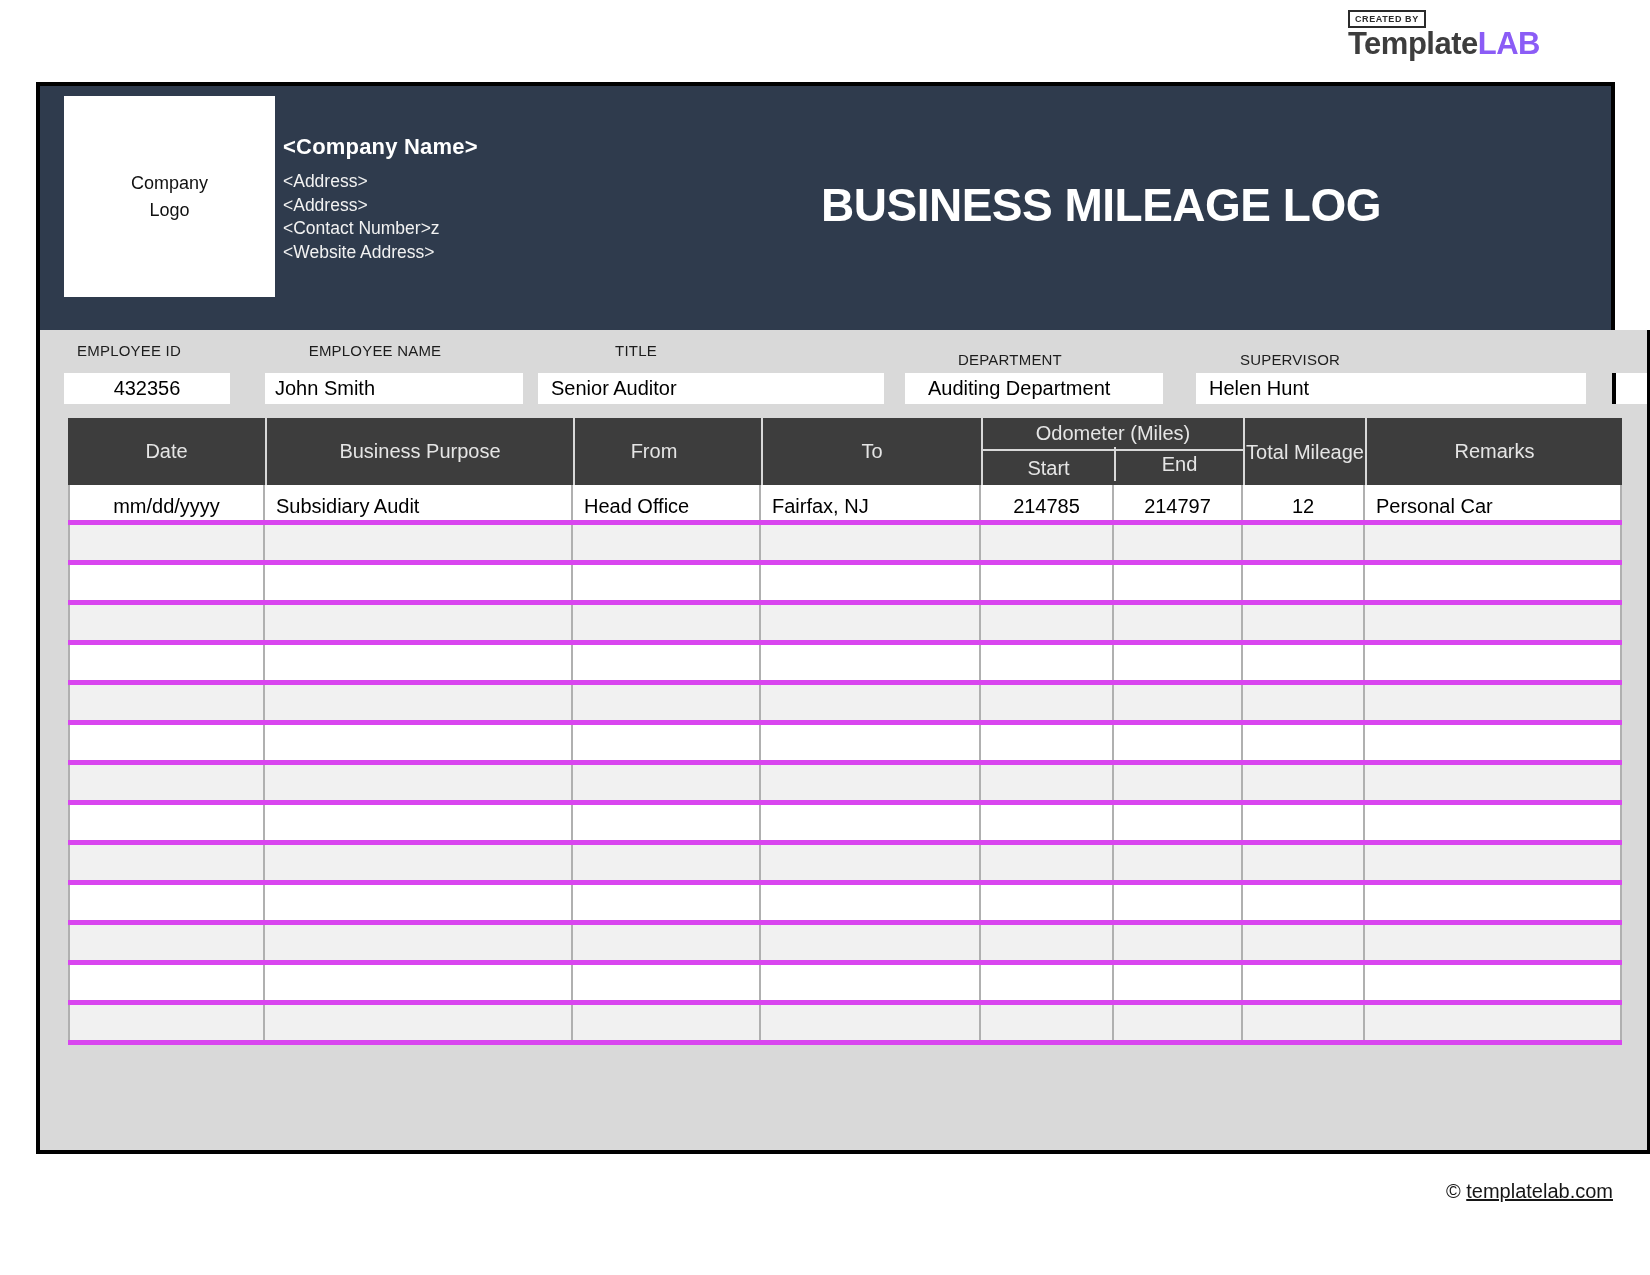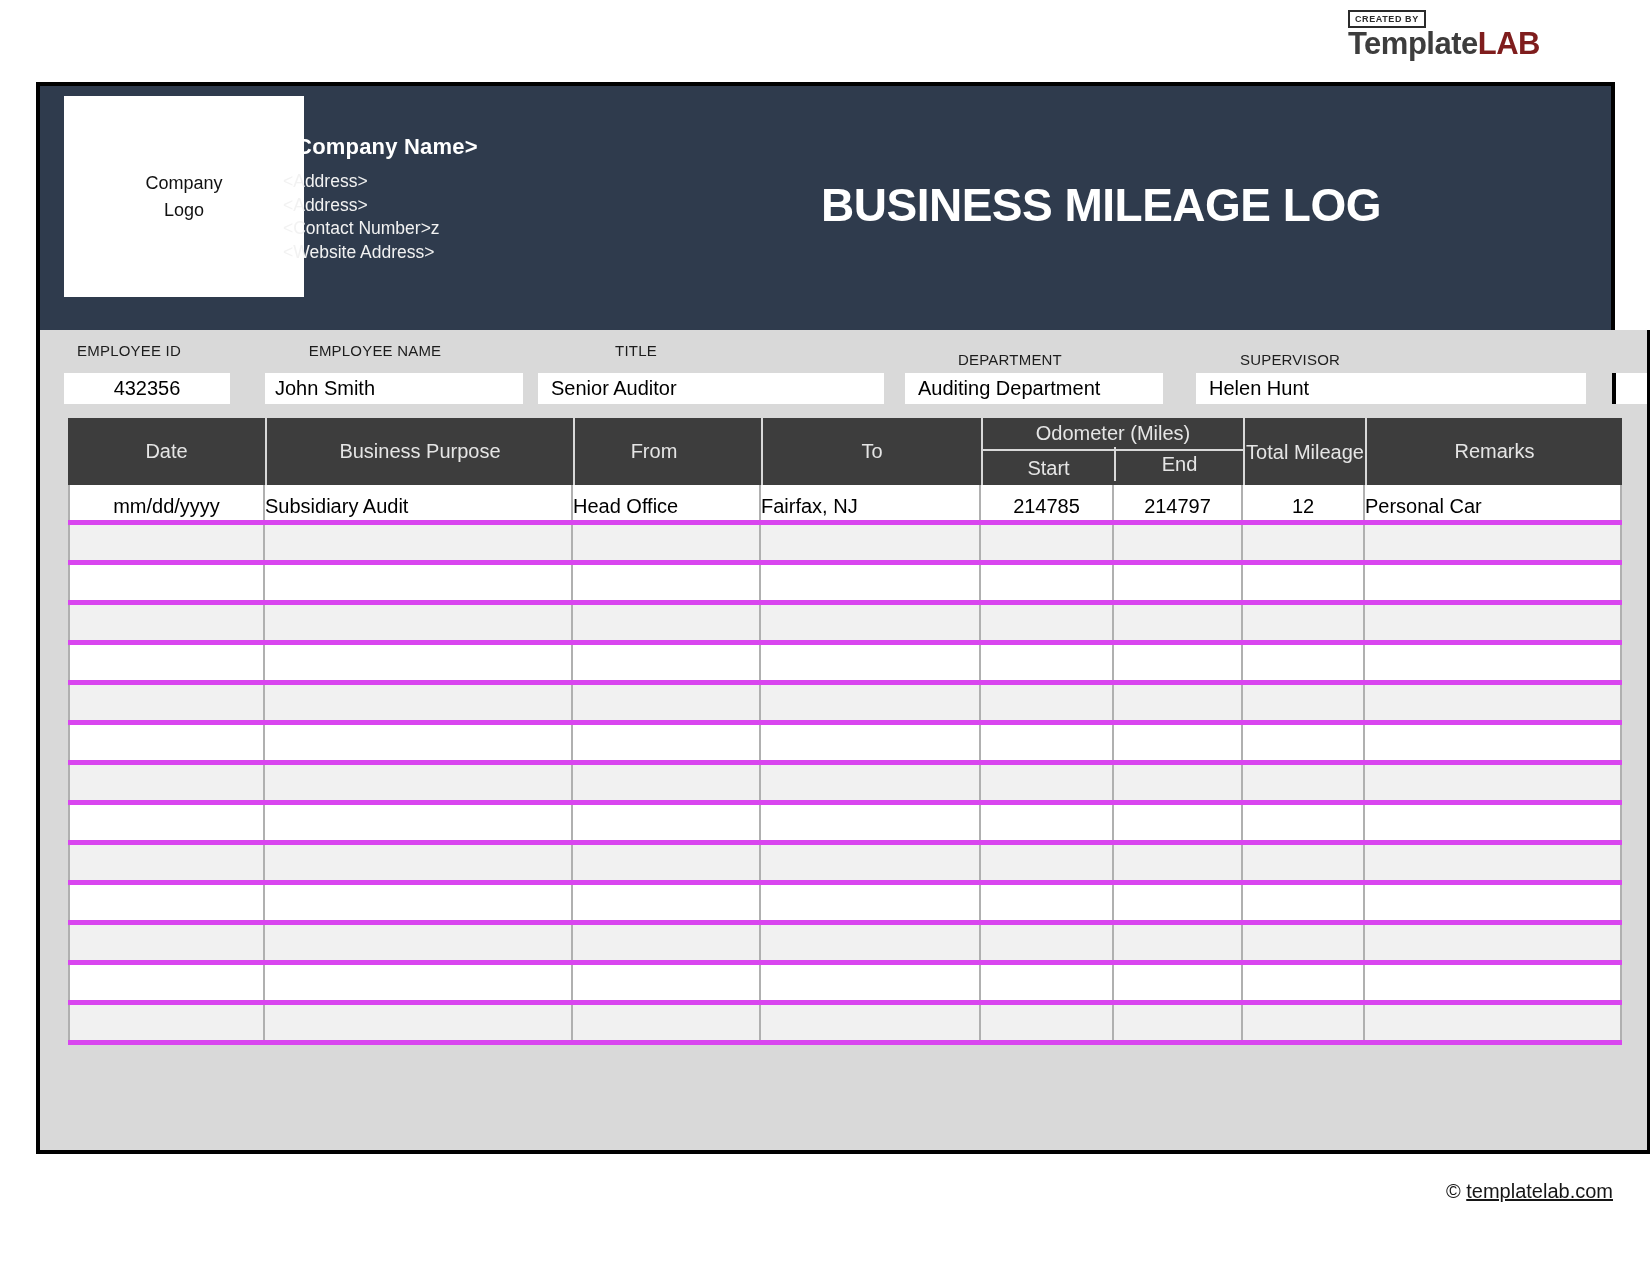--- a/index.html
+++ b/index.html
@@ -4,53 +4,53 @@
 <style>
   html,body{margin:0;padding:0}
   body{width:1650px;height:1275px;background:#fff;position:relative;overflow:hidden;
        font-family:"Liberation Sans","DejaVu Sans",sans-serif;-webkit-font-smoothing:antialiased}
 
   
   .tl-logo{position:absolute;top:8px;right:110px;text-align:left}
   .created-by{display:inline-block;border:2px solid #2b2b2b;color:#2b2b2b;font-size:9px;
               font-weight:bold;letter-spacing:.6px;padding:1px 5px;line-height:12px}
   .brand{font-size:31px;font-weight:bold;color:#3d3d3d;line-height:30px;margin-top:1px;letter-spacing:-.5px}
-  .brand .lab{color:#7f1d1d}
+  .brand .lab{color:#8b5cf6}
 
   
   .content{position:absolute;left:36px;top:82px;width:1614px;height:1072px}
   .b-left{position:absolute;left:0;top:0;width:4px;height:1072px;background:#000}
   .b-bottom{position:absolute;left:0;top:1068px;width:1614px;height:4px;background:#000}
   .b-right{position:absolute;left:1611px;top:248px;width:3px;height:824px;background:#000}
   .gray-body{position:absolute;left:0;top:248px;width:1614px;height:824px;background:#d9d9d9}
   .white-corner{position:absolute;left:1579px;top:0;width:35px;height:248px;background:#fff}
 
   
   .navy{position:absolute;left:0;top:0;width:1579px;height:248px;background:#2f3b4d;
         border-top:4px solid #000;border-right:4px solid #000;box-sizing:border-box}
-  .logo-box{position:absolute;left:28px;top:10px;width:240px;height:201px;background:#fff;
+  .logo-box{position:absolute;left:28px;top:10px;width:211px;height:201px;background:#fff;
             display:flex;flex-direction:column;align-items:center;justify-content:center;
             font-size:18px;color:#111;line-height:27px;text-align:center}
   .company-info{position:absolute;left:247px;top:48px;color:#fff}
   .company-name{font-size:22px;font-weight:bold;margin-bottom:10px;letter-spacing:.2px}
   .company-line{font-size:17.5px;line-height:23.5px;color:#f2f2f2}
   .doc-title{position:absolute;left:1065px;top:92px;transform:translateX(-50%);
              font-size:46px;font-weight:bold;color:#fff;white-space:nowrap;letter-spacing:-.5px}
 
   
   .fld-label{position:absolute;transform:translateX(-50%);font-size:15px;color:#1d1d1d;
              white-space:nowrap;letter-spacing:.2px}
   #lbl-id{left:93px;top:260px} #lbl-name{left:339px;top:260px} #lbl-title{left:600px;top:260px}
   #lbl-dept{left:974px;top:269px} #lbl-sup{left:1254px;top:269px}
   .fld-box{position:absolute;top:291px;height:31px;background:#fff;font-size:20px;
            line-height:31px;color:#000;box-sizing:border-box;white-space:nowrap;overflow:hidden}
   #box-id{left:28px;width:166px;text-align:center}
   #box-name{left:229px;width:258px;padding-left:10px}
   #box-title{left:502px;width:346px;padding-left:13px}
-  #box-dept{left:869px;width:258px;padding-left:13px}
+  #box-dept{left:869px;width:258px;padding-left:23px}
   #box-sup{left:1160px;width:390px;padding-left:13px}
   #box-extra{left:1576px;width:35px;border-left:4px solid #000}
 
   
   .mtable{position:absolute;left:32px;top:336px;width:1554px}
   .thead{position:relative;height:67px;background:#3d3d3d;color:#e5e5e5;font-size:20px}
   .hc{position:absolute;top:0;height:67px;display:flex;align-items:center;justify-content:center;
       box-sizing:border-box;text-align:center}
   .hdiv{border-left:2px solid #d9d9d9}
   .hc-date{left:0;width:197px}
@@ -63,21 +63,21 @@
   .hc-total{left:1175px;width:122px;line-height:24px}
   .hc-remarks{left:1297px;width:257px}
 
   .trow{display:grid;grid-template-columns:197px 308px 188px 220px 133px 129px 122px 257px;
         height:40px;background:#fff;border-bottom:5px solid #d946ef;box-sizing:border-box}
   .trow.alt{background:#f1f1f1}
   .tcell{border-right:2px solid #b0b0b0;box-sizing:border-box;font-size:20px;color:#000;
          line-height:43px;white-space:nowrap;overflow:hidden}
   .tcell:first-child{border-left:2px solid #b0b0b0}
   .tcell.c{text-align:center}
-  .tcell.l{}
+  .tcell.l{padding-left:11px}
 
   
   .footer{position:absolute;top:1180px;right:37px;font-size:20px;color:#161616}
   .flink{text-decoration:underline;cursor:pointer}
 </style>
 </head>
 <body>
 
 <div class="tl-logo">
   <div class="created-by">CREATED BY</div>

